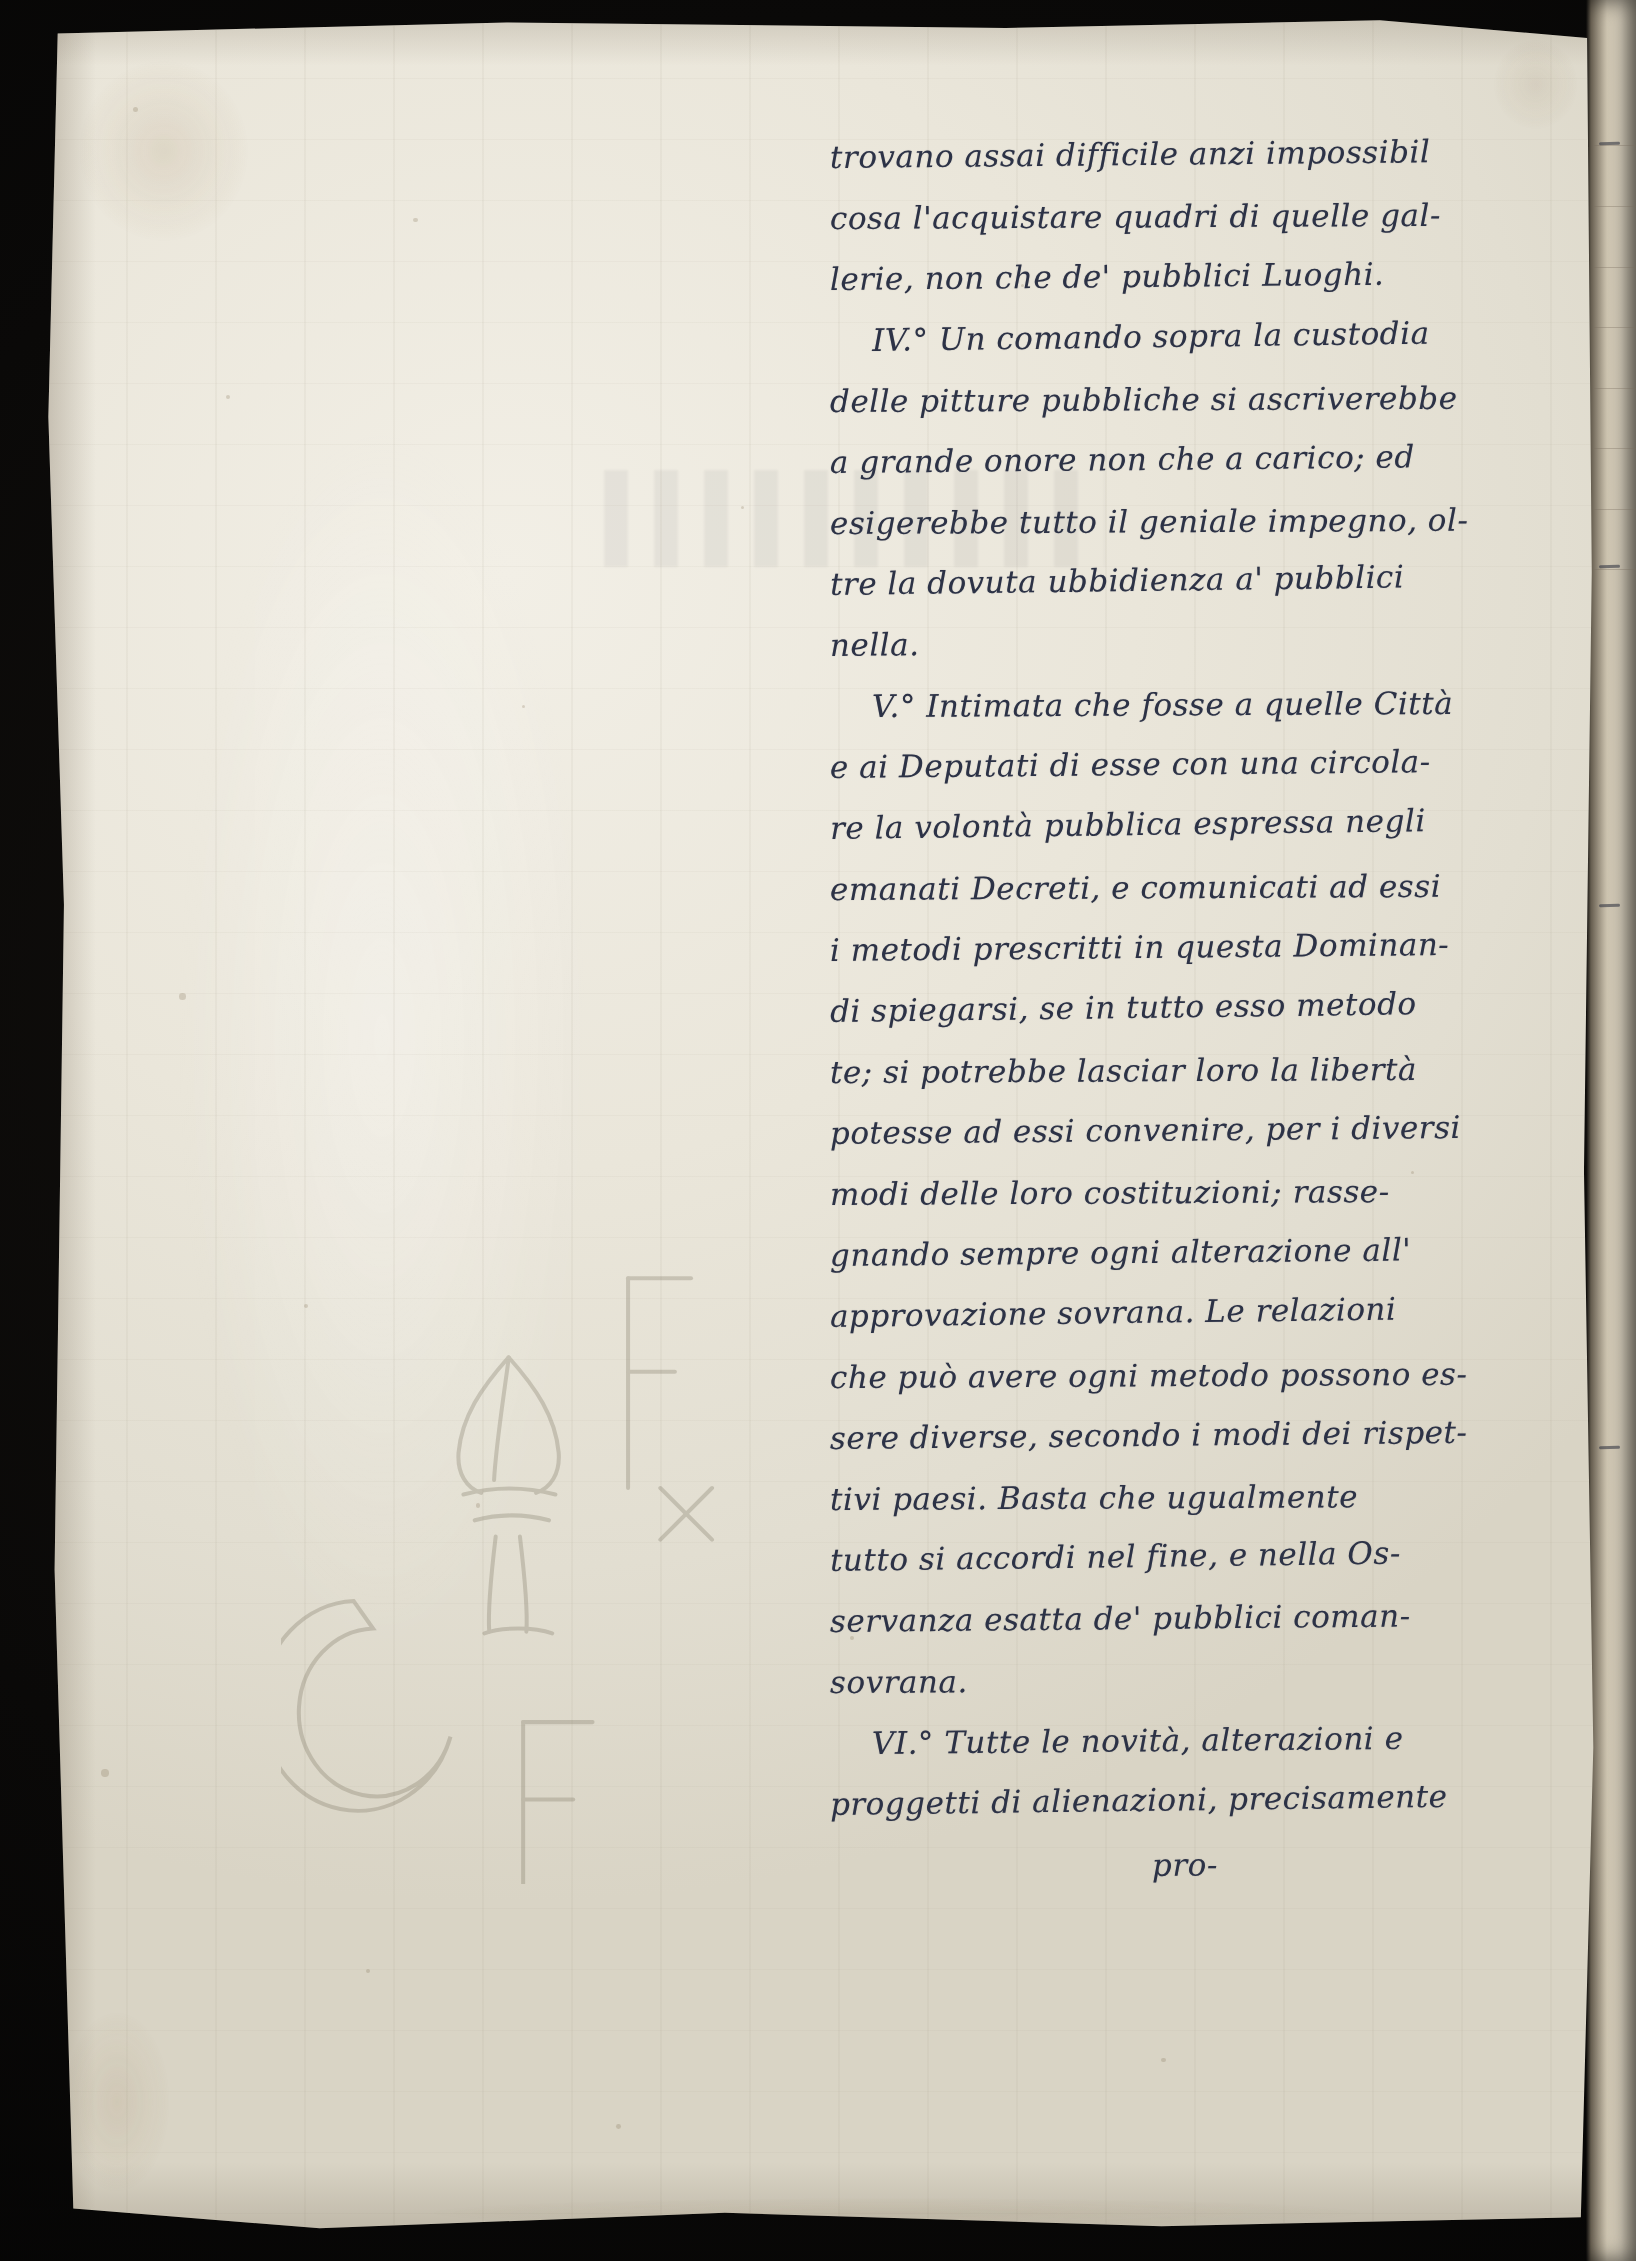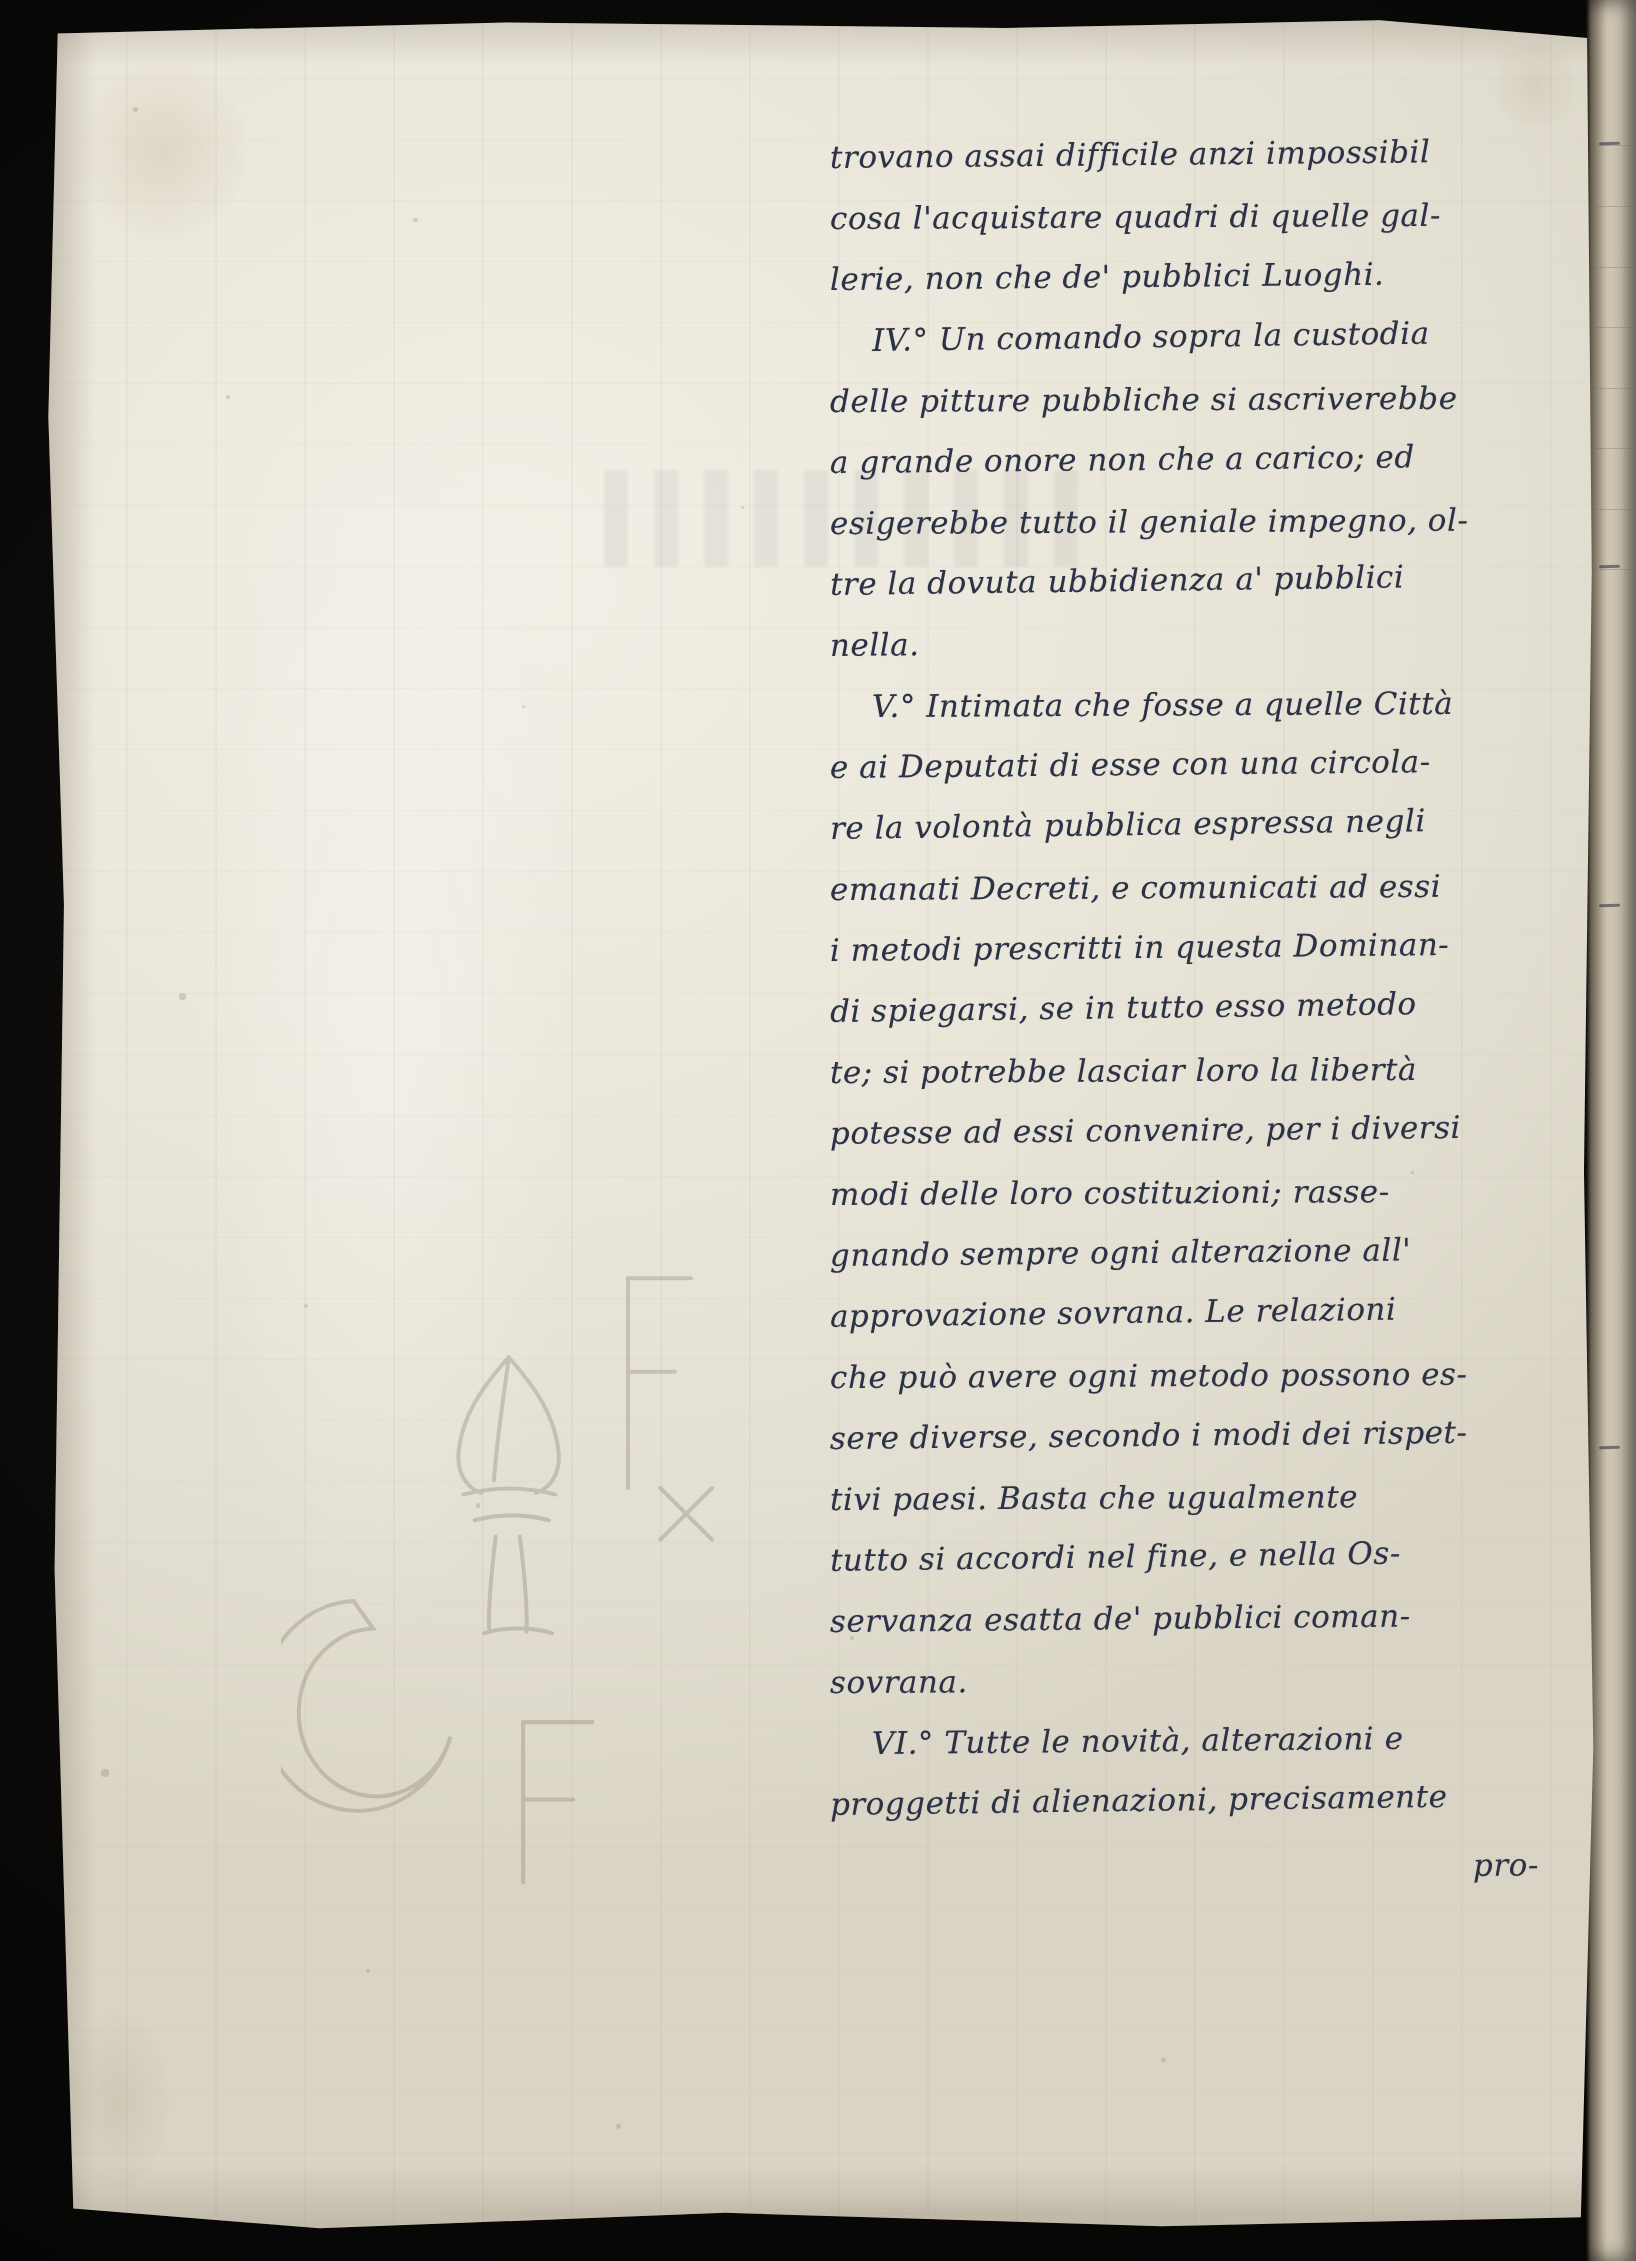--- a/index.html
+++ b/index.html
@@ -166,21 +166,21 @@
     font-style: italic;
     font-size: 31px;
     letter-spacing: 0.5px;
     text-shadow: 0 0 1px rgba(44,50,70,0.35);
   }
   .line > span {
     display: inline-block;
     transform-origin: left center;
   }
   .ind-1 > span { margin-left: 42px; }
-  .right-al { text-align: right; padding-right: 42px; }
+  .right-al { text-align: center; padding-right: 42px; }
 
   .sk-0 > span { transform: rotate(-0.55deg); }
   .sk-1 > span { transform: rotate(-0.30deg); }
   .sk-2 > span { transform: rotate(-0.75deg); }
 
   
   .showthrough {
     position: absolute;
     left: 565px;
     top: 452px;

